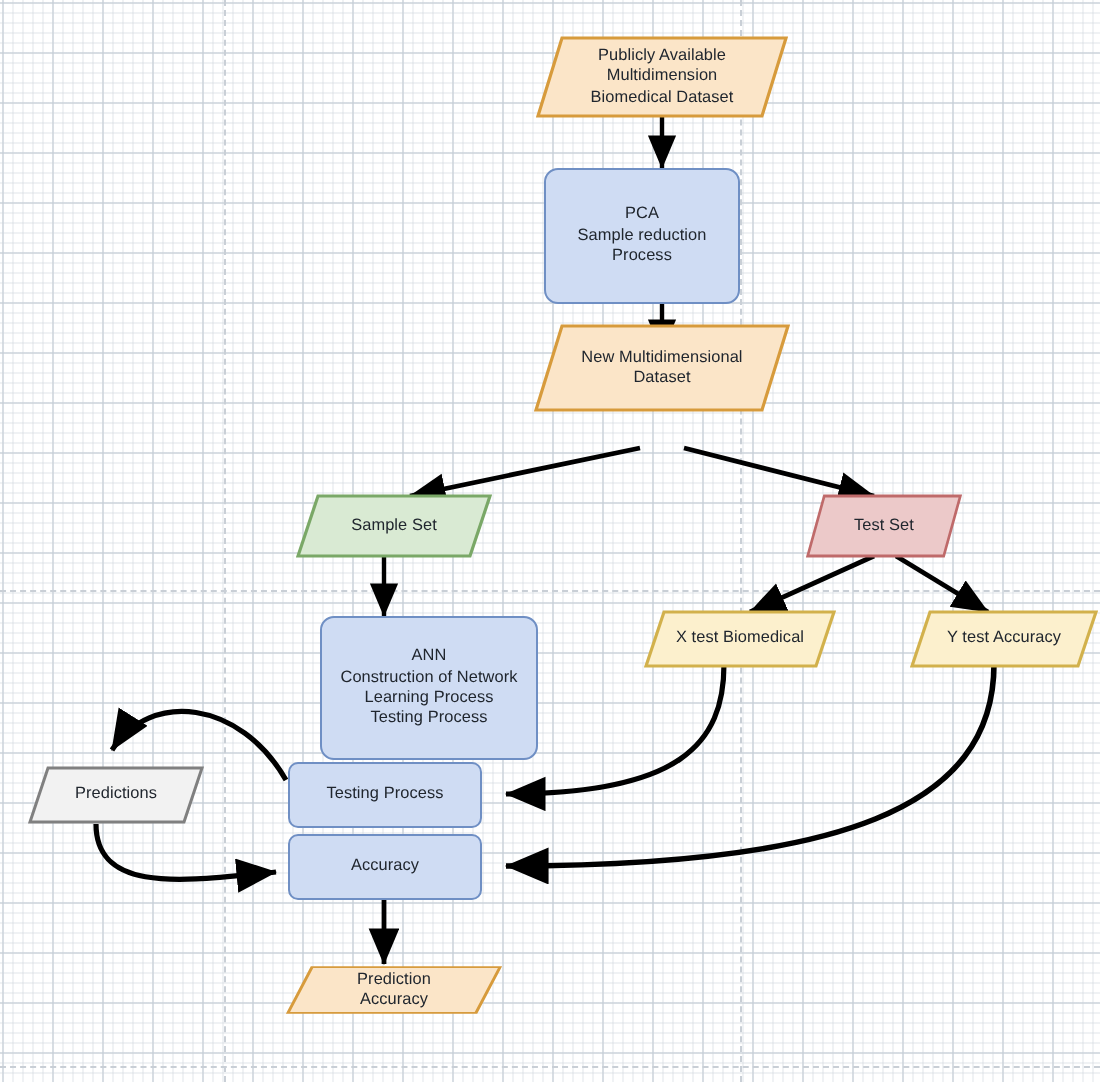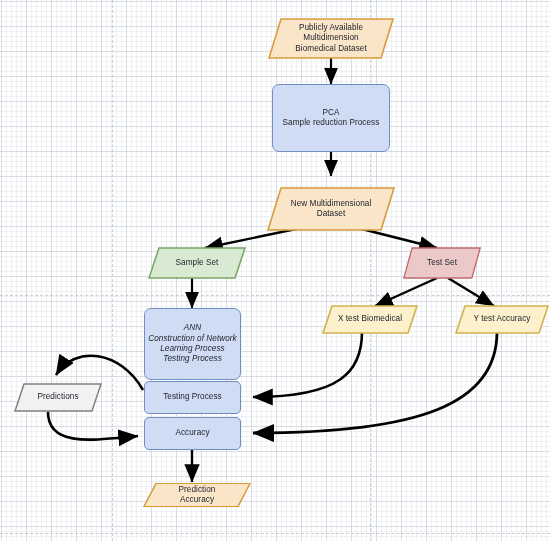--- a/index.html
+++ b/index.html
@@ -94,25 +94,25 @@
 
   <div class="node para swatch-orange" style="left:268px;top:18px;width:126px;height:41px;">
     <div class="shape">
       <svg viewBox="0 0 126 41" preserveAspectRatio="none">
         <polygon points="13,1 125,1 113,40 1,40" fill="var(--fill)" stroke="var(--stroke)" stroke-width="1.6"></polygon>
       </svg>
     </div>
     <div class="lbl">Publicly Available<br>Multidimension<br>Biomedical Dataset</div>
   </div>
 
-  <div class="node proc" style="left:272px;top:84px;width:118px;height:68px;">
+  <div class="node proc" style="left:272px;top:84px;width:98px;height:68px;">
     <div class="lbl">PCA<br>Sample reduction Process</div>
   </div>
 
-  <div class="node para swatch-orange" style="left:267px;top:187px;width:128px;height:44px;">
+  <div class="node para swatch-orange" style="left:267px;top:162px;width:128px;height:44px;">
     <div class="shape">
       <svg viewBox="0 0 128 44" preserveAspectRatio="none">
         <polygon points="14,1 127,1 114,43 1,43" fill="var(--fill)" stroke="var(--stroke)" stroke-width="1.6"></polygon>
       </svg>
     </div>
     <div class="lbl">New Multidimensional<br>Dataset</div>
   </div>
 
   <div class="node para swatch-green" style="left:148px;top:247px;width:98px;height:32px;">
     <div class="shape">
@@ -143,21 +143,21 @@
 
   <div class="node para swatch-yellow" style="left:455px;top:305px;width:94px;height:29px;">
     <div class="shape">
       <svg viewBox="0 0 94 29" preserveAspectRatio="none">
         <polygon points="10,1 93,1 84,28 1,28" fill="var(--fill)" stroke="var(--stroke)" stroke-width="1.6"></polygon>
       </svg>
     </div>
     <div class="lbl">Y test Accuracy</div>
   </div>
 
-  <div class="node proc" style="left:144px;top:308px;width:97px;height:72px;font-style:italic;">
+  <div class="node proc" style="left:160px;top:308px;width:109px;height:72px;">
     <div class="lbl">ANN<br>Construction of Network<br>Learning Process<br>Testing Process</div>
   </div>
 
   <div class="node proc sq" style="left:144px;top:381px;width:97px;height:33px;">
     <div class="lbl">Testing Process</div>
   </div>
 
   <div class="node proc sq" style="left:144px;top:417px;width:97px;height:33px;">
     <div class="lbl">Accuracy</div>
   </div>

